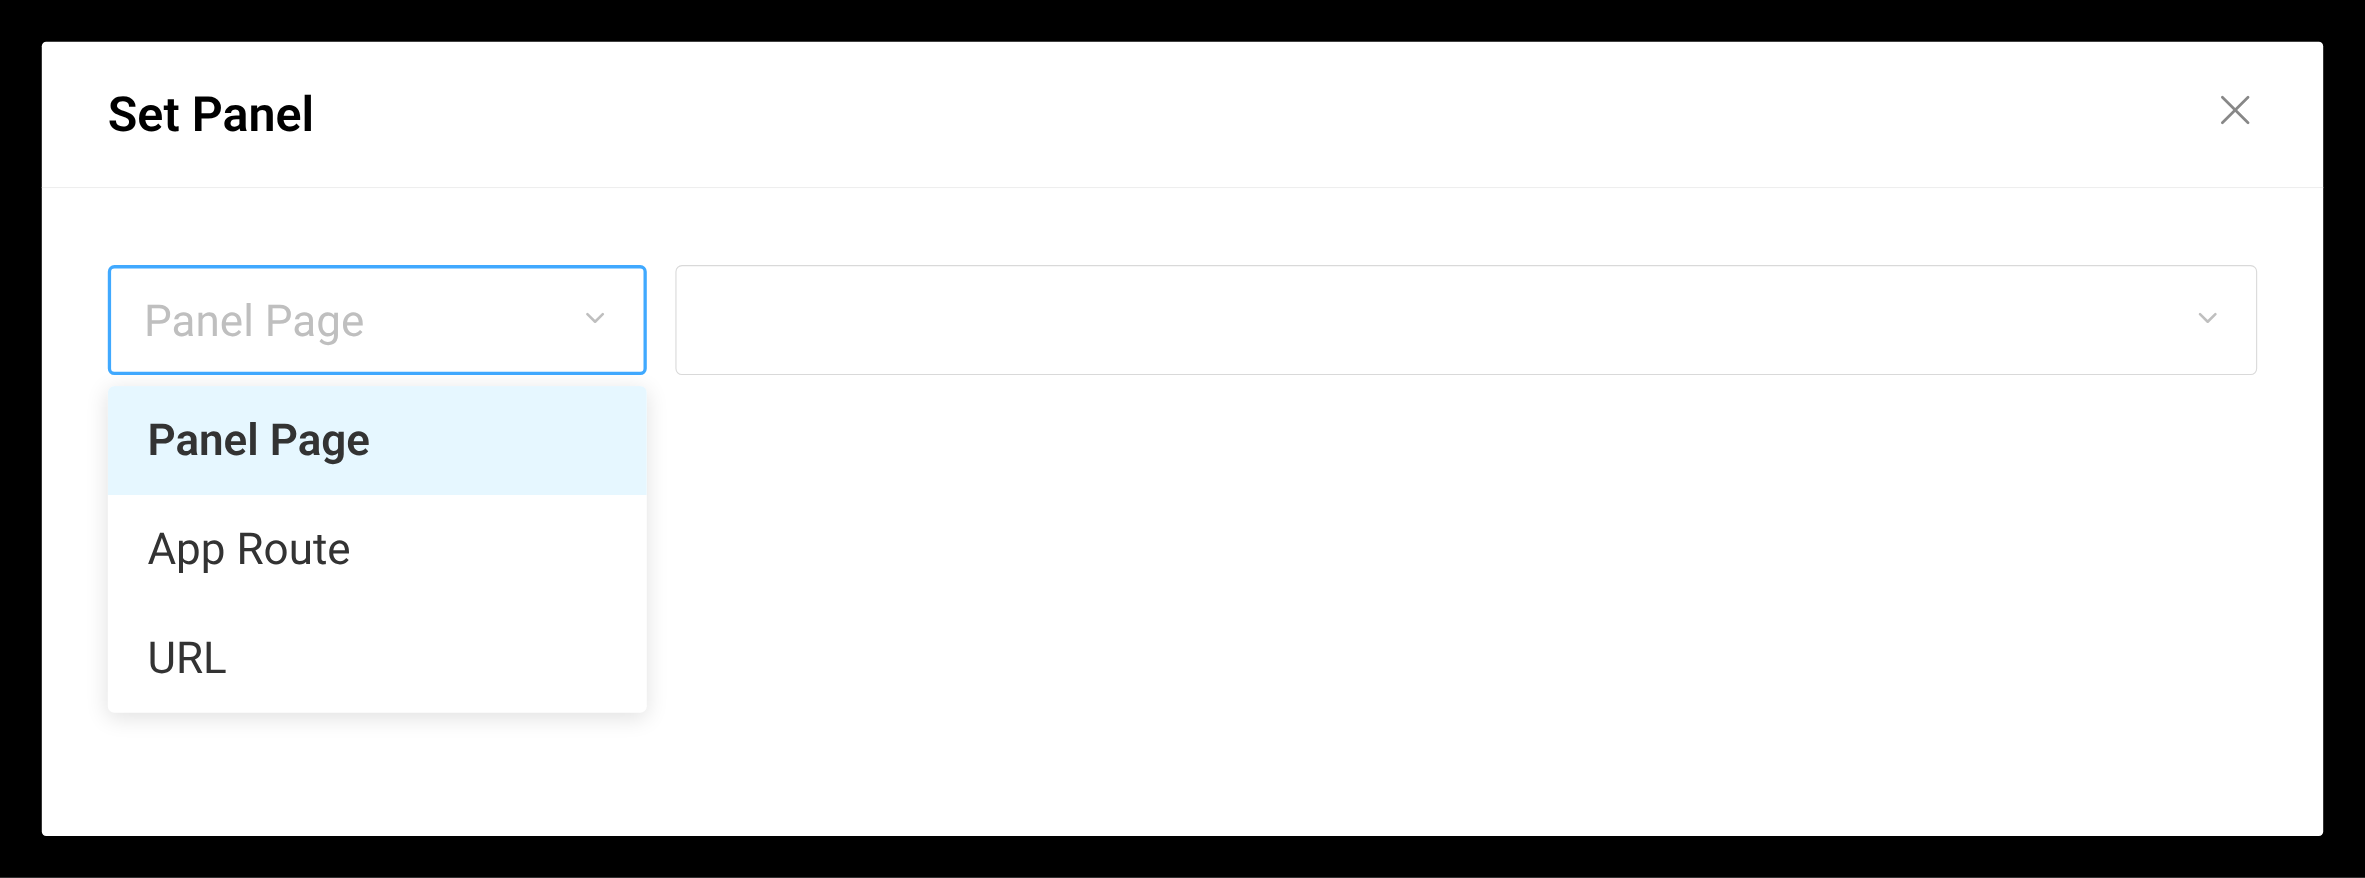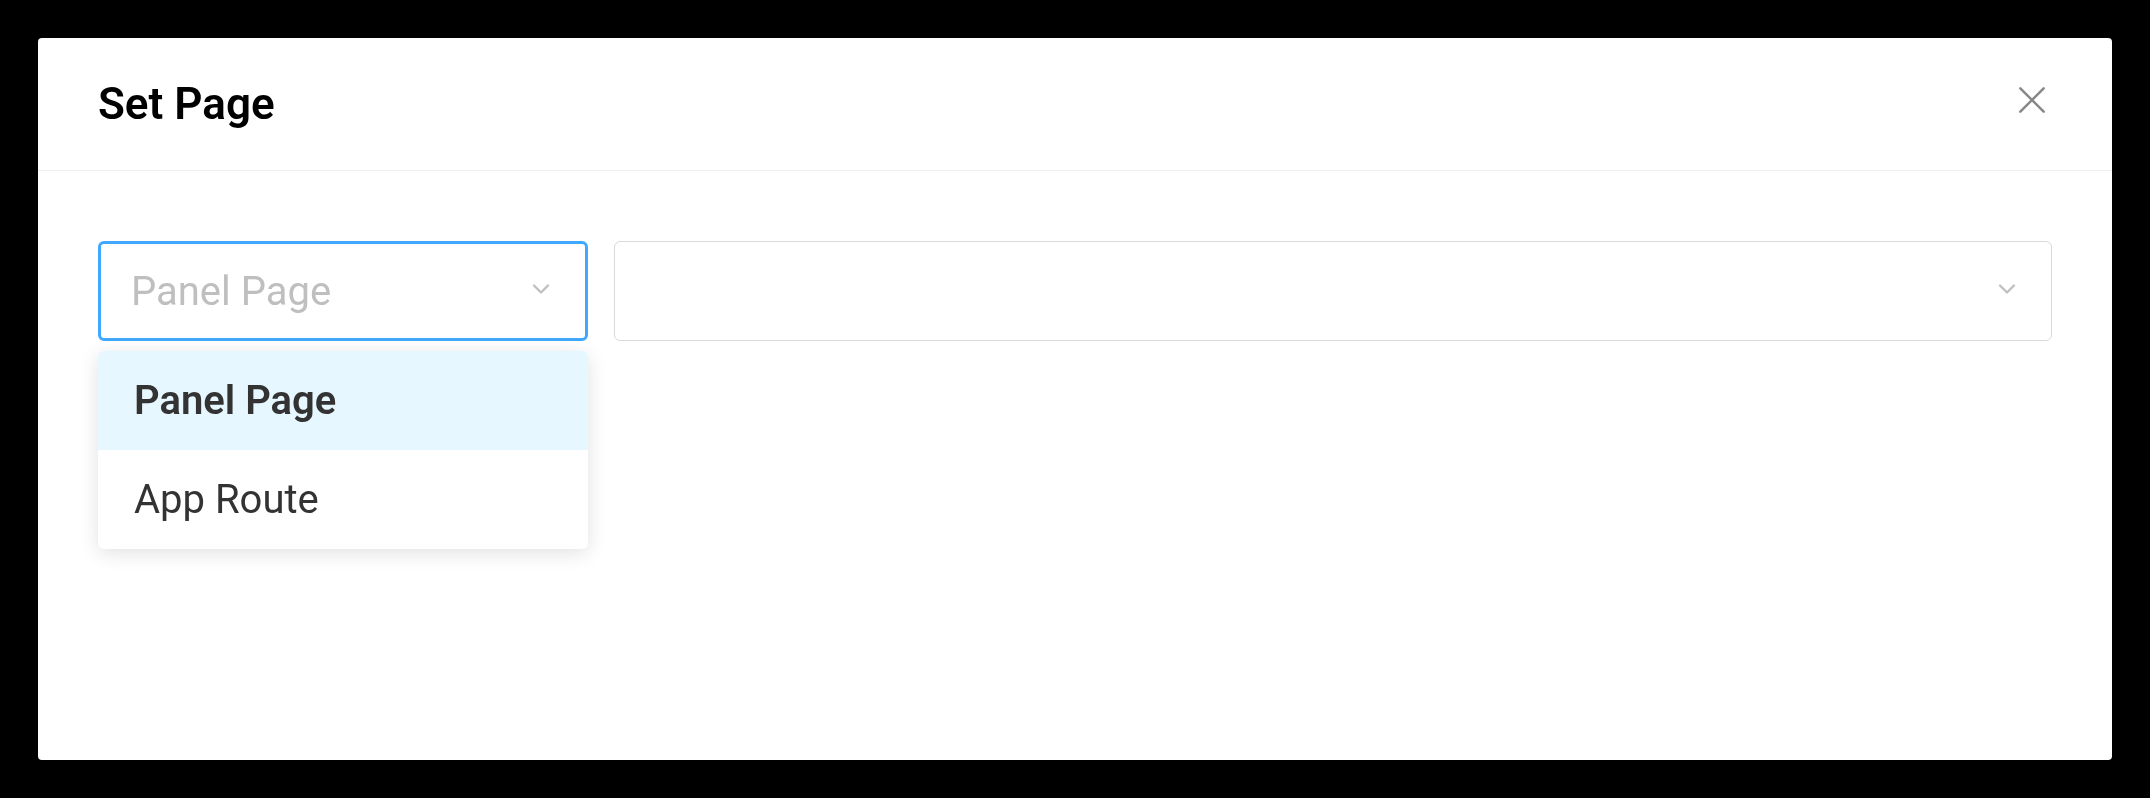--- a/index.html
+++ b/index.html
@@ -105,21 +105,21 @@
     .dropdown-option.selected {
       background: #e6f7ff;
       font-weight: 600;
     }
   </style>
 </head>
 <body>
 
 <div class="dialog">
   <div class="dialog-header">
-    <div class="dialog-title">Set Page</div>
+    <div class="dialog-title">Set Panel</div>
     <div class="close-btn">
       <span>
         <svg width="40" height="40" viewBox="0 0 24 24" fill="none" stroke="currentColor" stroke-width="1.5" stroke-linecap="round">
           <line x1="5" y1="5" x2="19" y2="19"></line>
           <line x1="19" y1="5" x2="5" y2="19"></line>
         </svg>
       </span>
     </div>
   </div>
 
@@ -129,20 +129,21 @@
         <span class="select-placeholder">Panel Page</span>
         <span class="chevron-down">
           <svg viewBox="0 0 24 24" fill="none" stroke="currentColor" stroke-width="2" stroke-linecap="round" stroke-linejoin="round">
             <polyline points="6 9 12 15 18 9"></polyline>
           </svg>
         </span>
       </div>
       <div class="dropdown">
         <div class="dropdown-option selected">Panel Page</div>
         <div class="dropdown-option">App Route</div>
+        <div class="dropdown-option">URL</div>
       </div>
     </div>
 
     <div class="select-box select-target">
       <span class="select-value"></span>
       <span class="chevron-down">
         <svg viewBox="0 0 24 24" fill="none" stroke="currentColor" stroke-width="2" stroke-linecap="round" stroke-linejoin="round">
           <polyline points="6 9 12 15 18 9"></polyline>
         </svg>
       </span>

